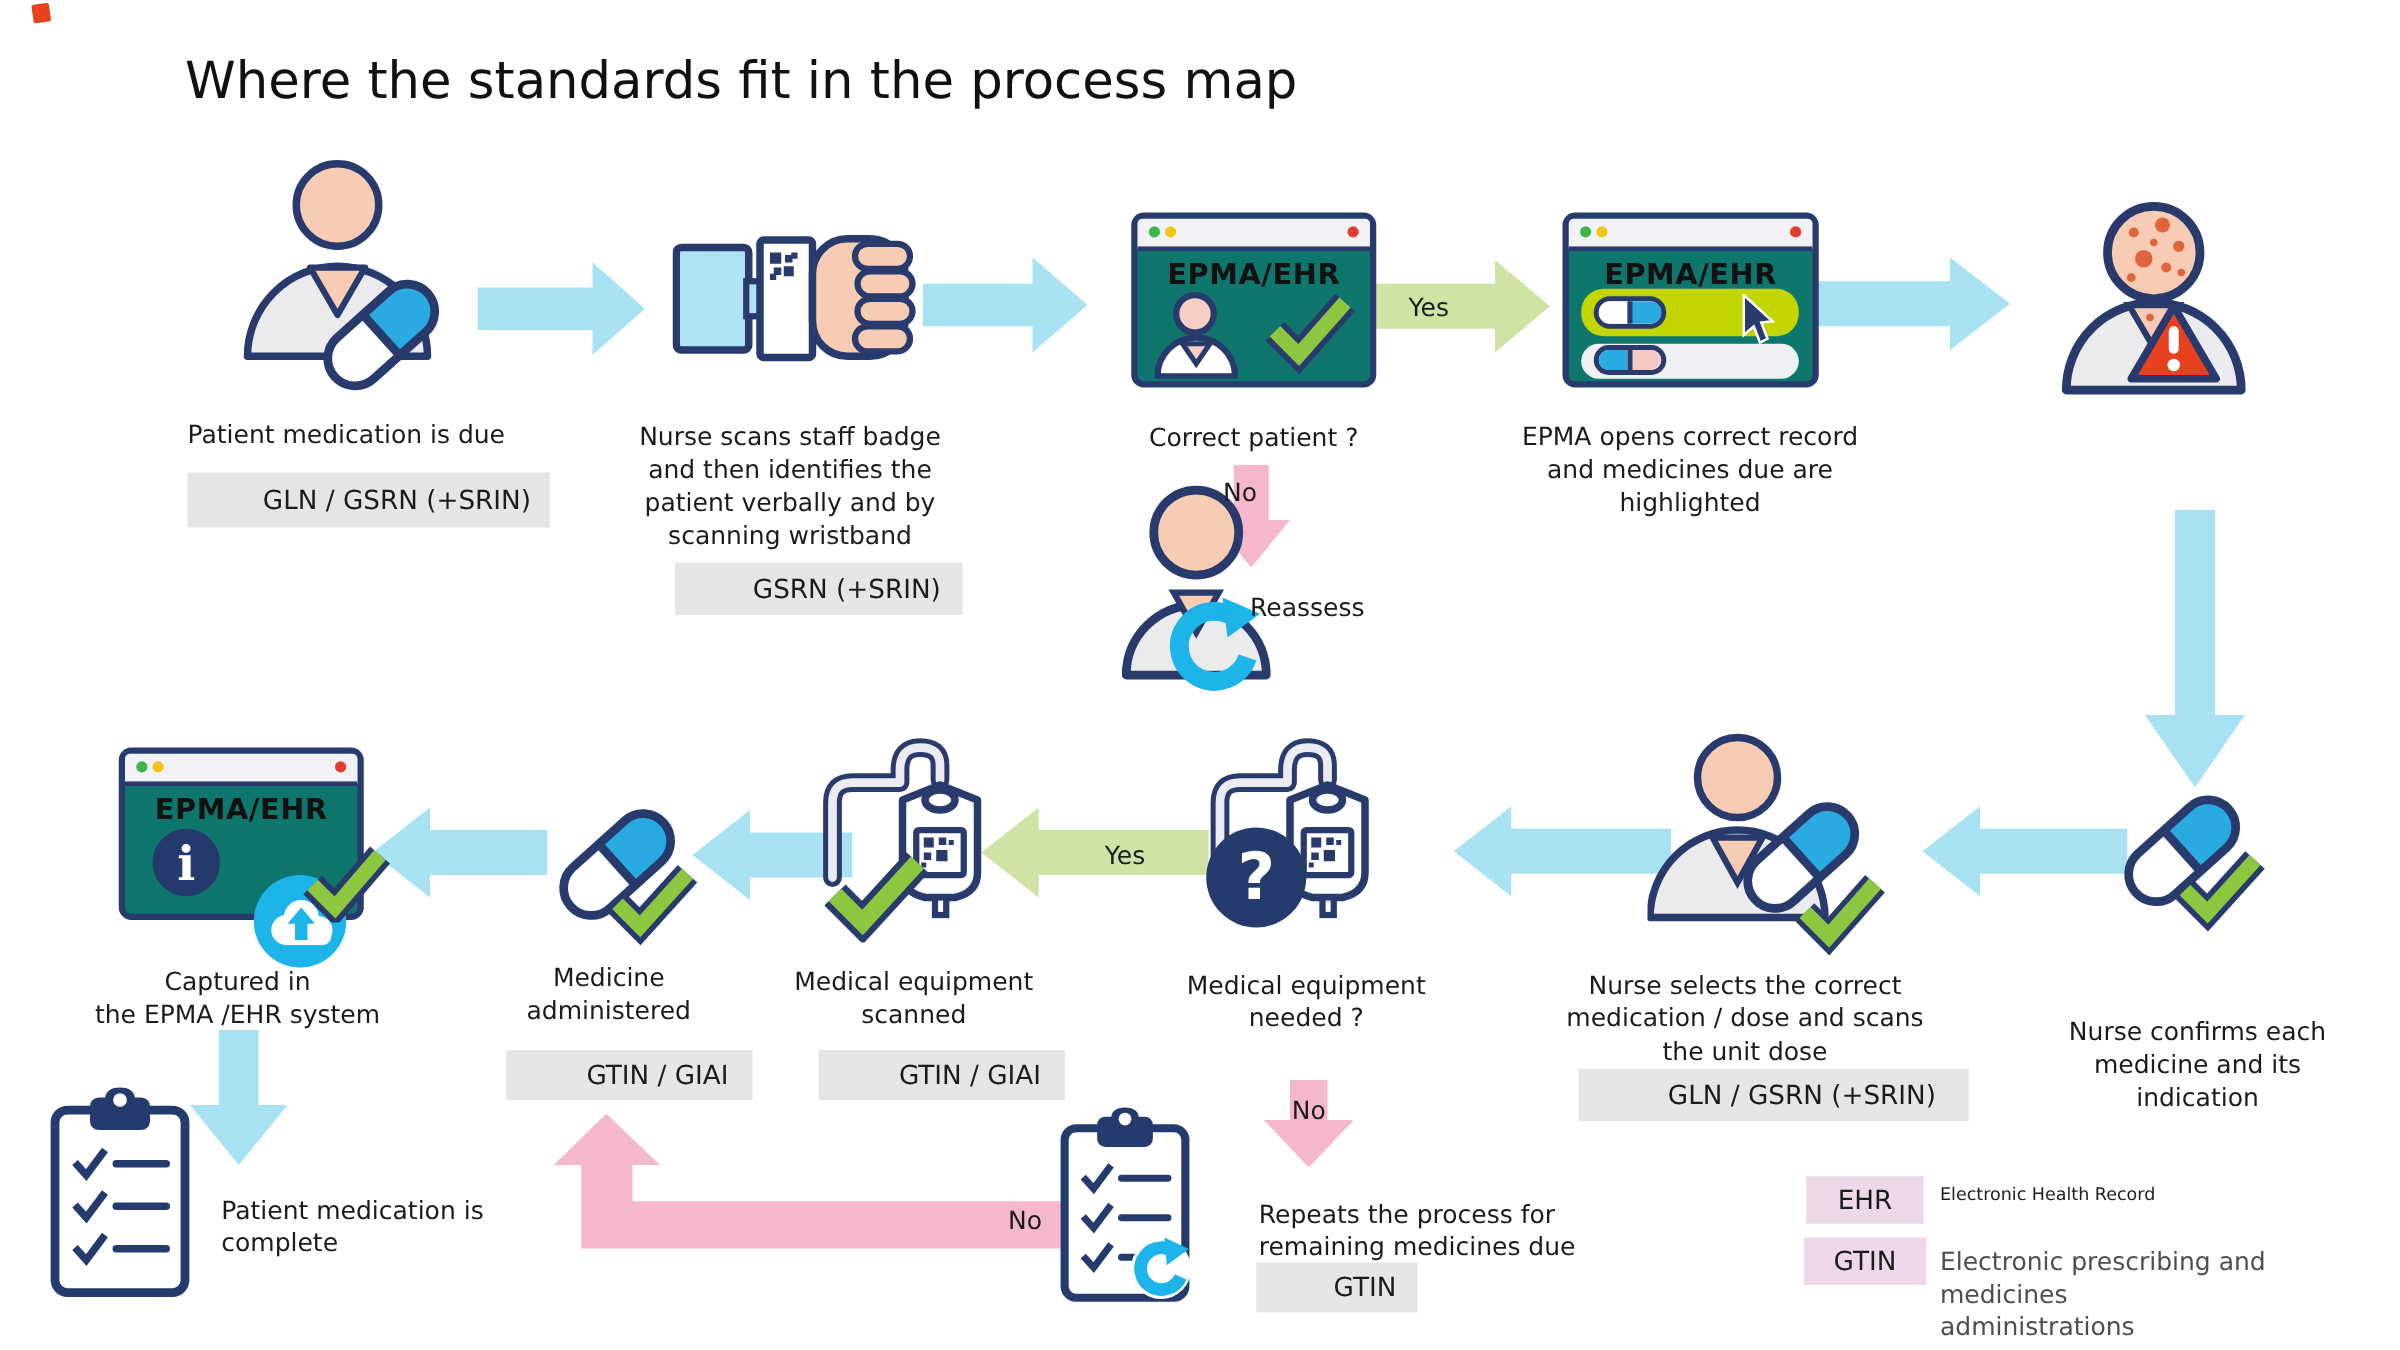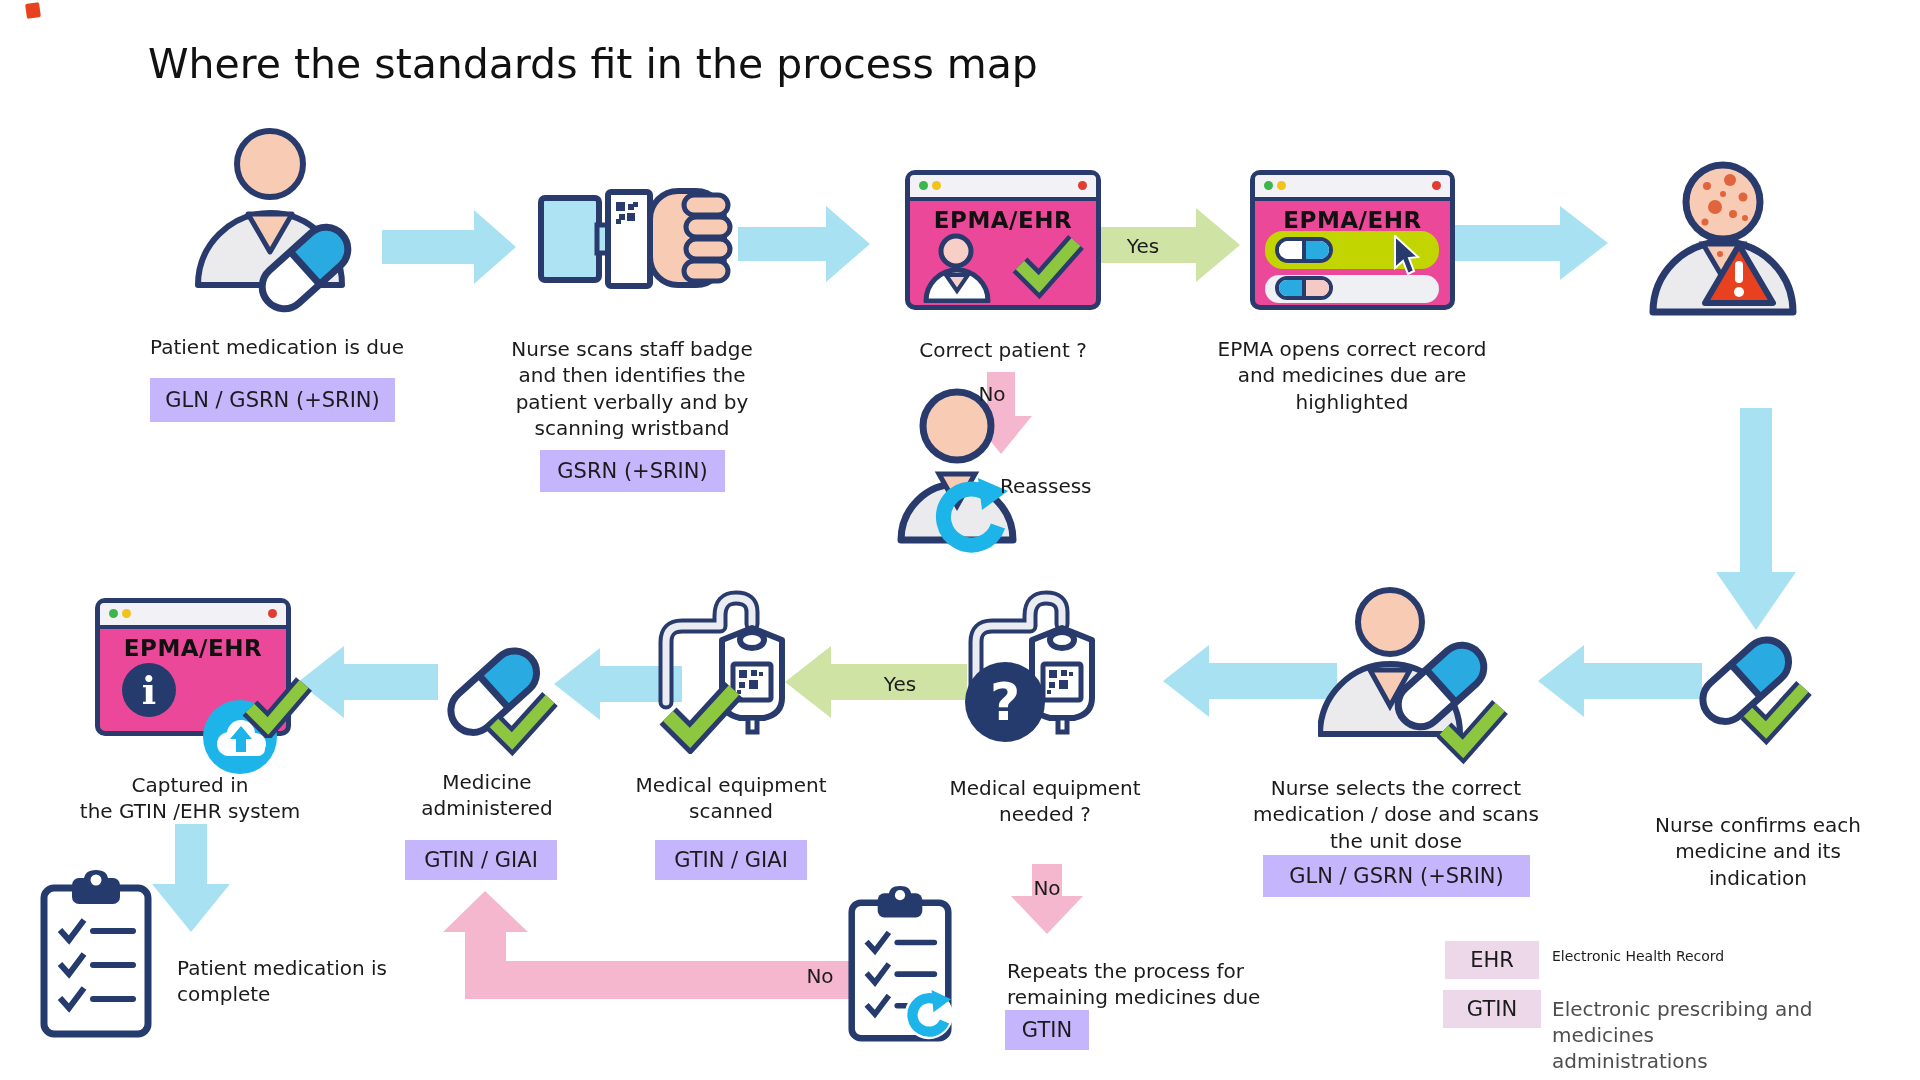--- a/index.html
+++ b/index.html
@@ -1,26 +1,26 @@
 <!DOCTYPE html>
 <html><head>
 <meta charset="utf-8">
 <style>
   html,body{margin:0;padding:0;background:#fff;}
   #canvas{position:relative;width:1920px;height:1080px;background:#ffffff;overflow:hidden;
           font-family:"DejaVu Sans","Liberation Sans",sans-serif;color:#1b1b1b;}
   h1.title{position:absolute;left:148px;top:40px;margin:0;font-size:41px;font-weight:500;color:#111;}
   .label{position:absolute;font-size:20px;line-height:1.32;text-align:center;white-space:pre-line;z-index:3;}
   .label.left{text-align:left;}
-  .std{position:absolute;background:#c4b5fd;display:flex;align-items:center;justify-content:center;
-       font-size:21px;color:#1b1b1b;z-index:3;}
+  .std{position:absolute;background:#e5e5e5;display:flex;align-items:center;justify-content:center;
+       font-size:21px;color:#1b1b1b;z-index:3;padding-left:45px;}
   .flow-label{position:absolute;font-size:20px;text-align:center;z-index:4;}
   .arrow{position:absolute;z-index:0;}
   .icon{position:absolute;z-index:2;}
-  .window{position:absolute;background:#ec4899;border:5px solid #293a6d;border-radius:10px;
+  .window{position:absolute;background:#0f766e;border:5px solid #293a6d;border-radius:10px;
           box-sizing:border-box;z-index:2;}
   .win-inner{position:relative;width:100%;height:100%;}
   .win-bar{height:22px;border-bottom:4px solid #293a6d;background:#f1f1f6;border-radius:4px 4px 0 0;position:relative;}
   .dot{position:absolute;top:6px;width:9px;height:9px;border-radius:50%;}
   .dot-green{left:9px;background:#3cb54a;}
   .dot-yellow{left:22px;background:#f0c419;}
   .dot-red{right:9px;background:#e03c31;}
   .win-title{text-align:center;font-weight:bold;font-size:23px;margin-top:6px;letter-spacing:.5px;color:#111;}
   .med-row{position:absolute;border-radius:18px;}
   .mini-cap{display:flex;border:4px solid #293a6d;border-radius:14px;overflow:hidden;
@@ -326,21 +326,21 @@
       <circle cx="52" cy="44" r="11" fill="#ffffff"></circle>
       <rect x="19" y="42" width="43" height="14" rx="7" fill="#ffffff"></rect>
       <polygon points="38,26 49,39 43,39 43,52 33,52 33,39 27,39" fill="#1cb4e9"></polygon>
     </svg>
   </div>
   <svg class="icon" style="left:242px;top:676px;z-index:5" width="70" height="62" viewBox="0 0 70 62">
     <path d="M8 32 L26 50 L62 8" fill="none" stroke="#293a6d" stroke-width="21"></path>
     <path d="M8 32 L26 50 L62 8" fill="none" stroke="#8dc63f" stroke-width="12"></path>
   </svg>
   <div class="label" style="left:40px;top:772px;width:300px">Captured in
-the GTIN /EHR system</div>
+the EPMA /EHR system</div>
 
   <svg class="icon" style="left:40px;top:868px;z-index:2" width="112" height="170" viewBox="0 0 112 170">
     <rect x="4" y="20" width="104" height="146" rx="10" fill="#ffffff" stroke="#253a6d" stroke-width="7"></rect>
     <rect x="32" y="10" width="48" height="26" rx="7" fill="#253a6d"></rect>
     <path d="M44 12 Q44 2 56 2 Q68 2 68 12 Z" fill="#253a6d"></path>
     <circle cx="56" cy="12" r="5.5" fill="#ffffff"></circle>
     <g stroke="#253a6d" stroke-width="6" fill="none">
       <path d="M20 62 l9 10 l15 -20"></path>
         <path d="M20 96 l9 10 l15 -20"></path>
         <path d="M20 130 l9 10 l15 -20"></path>

